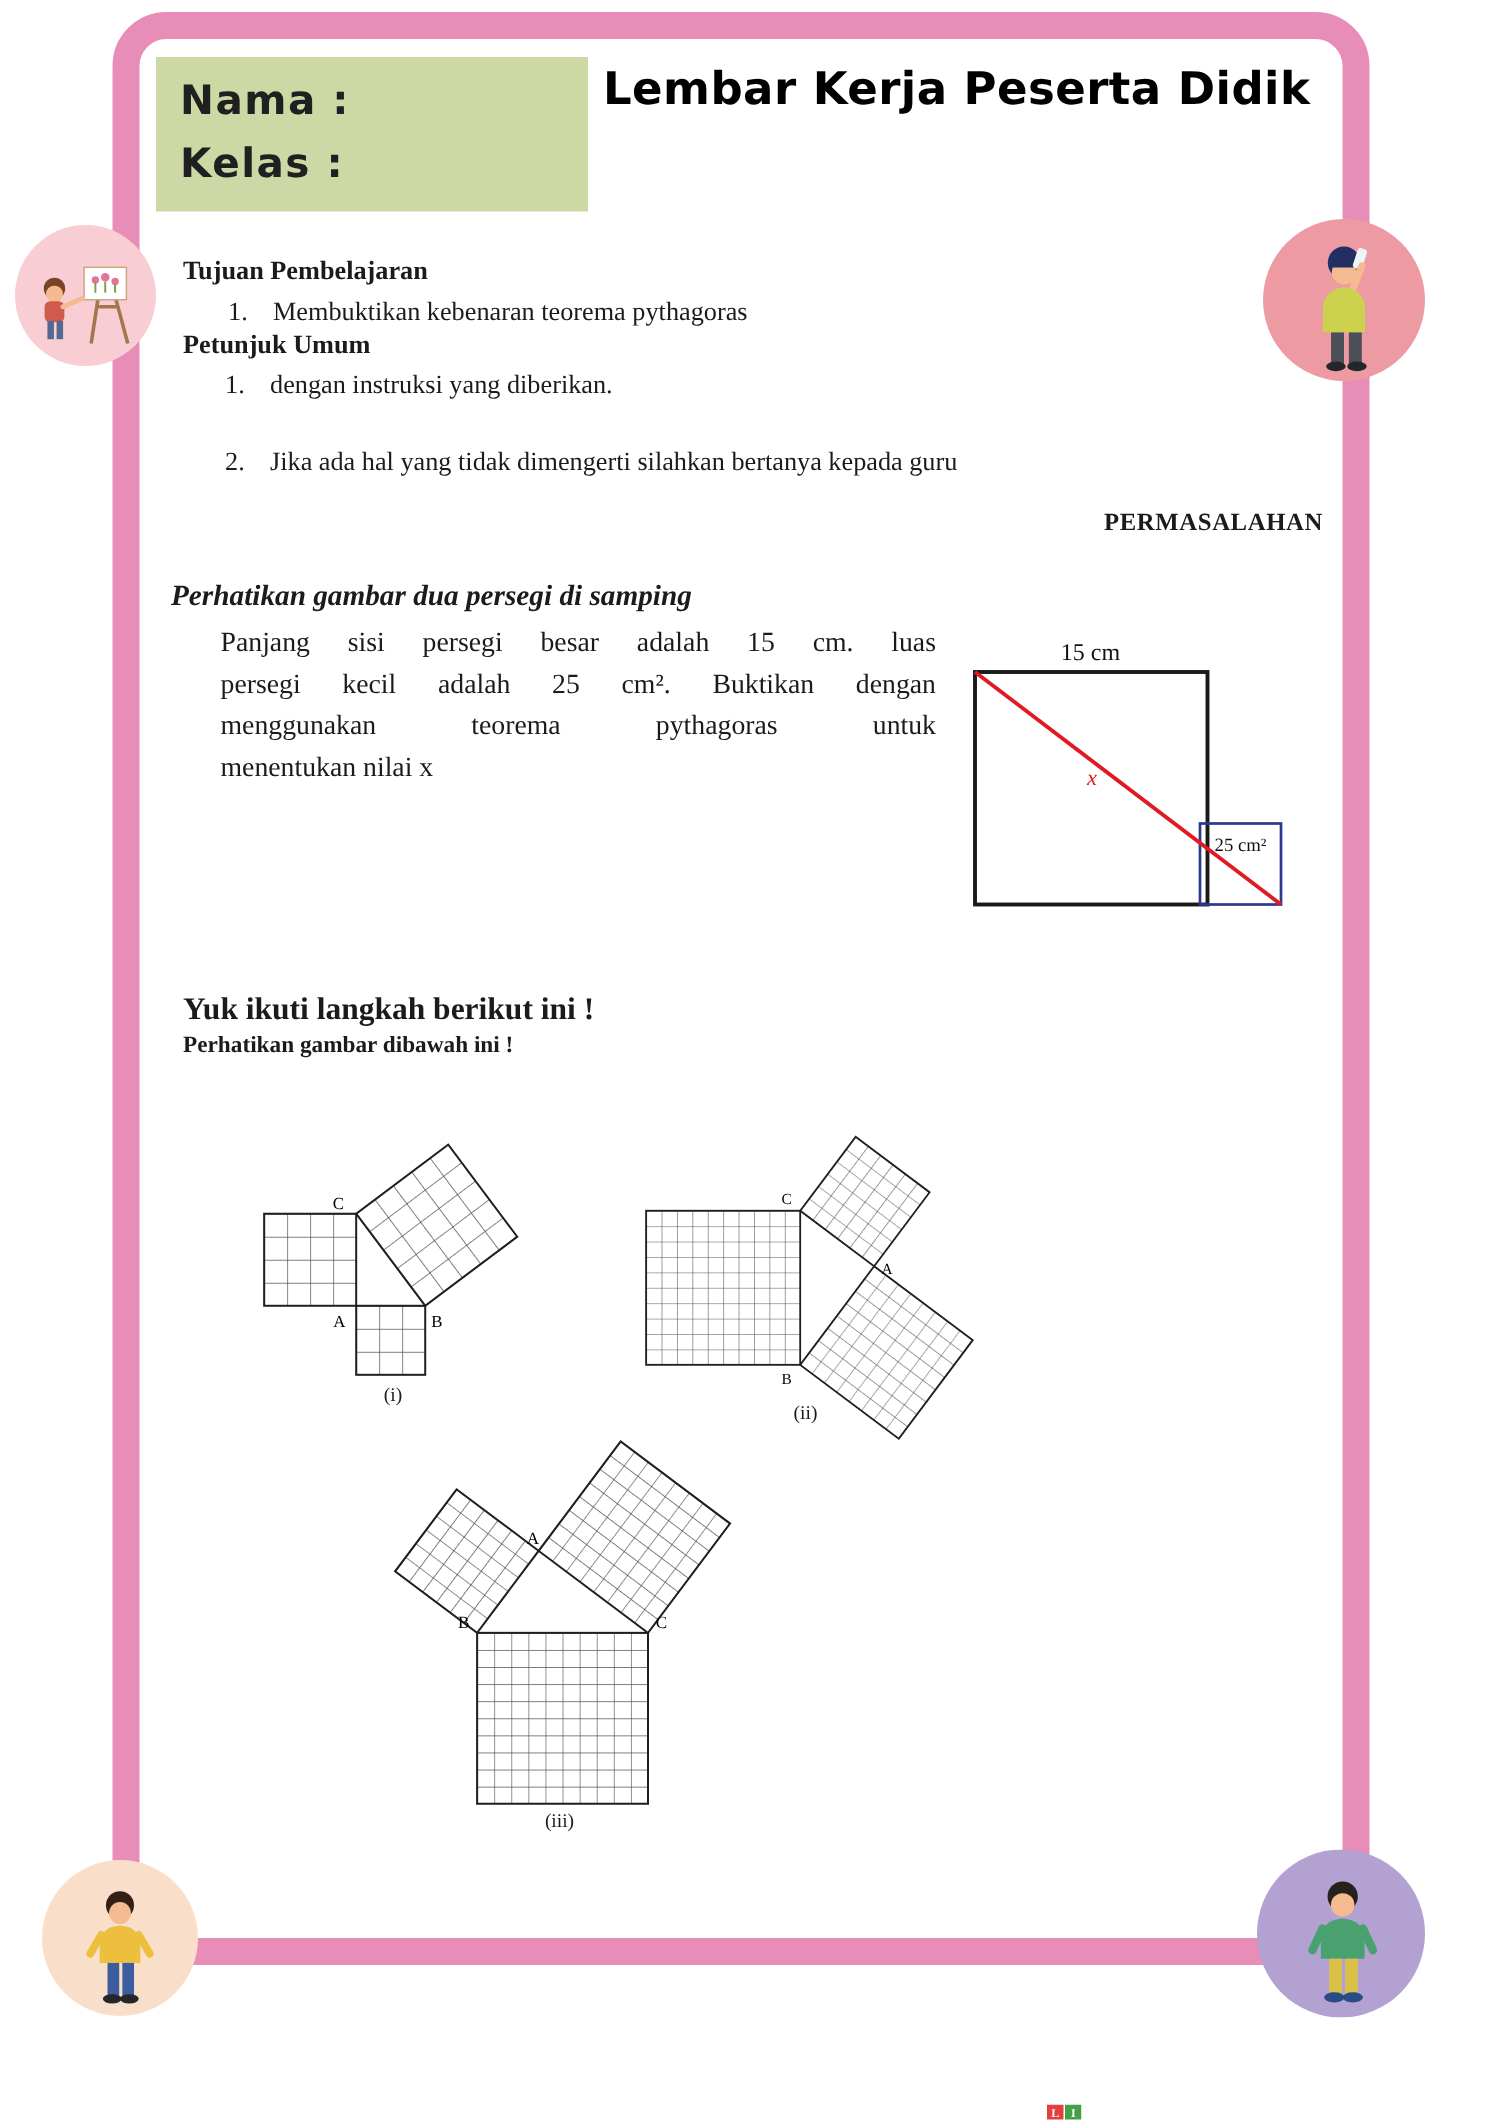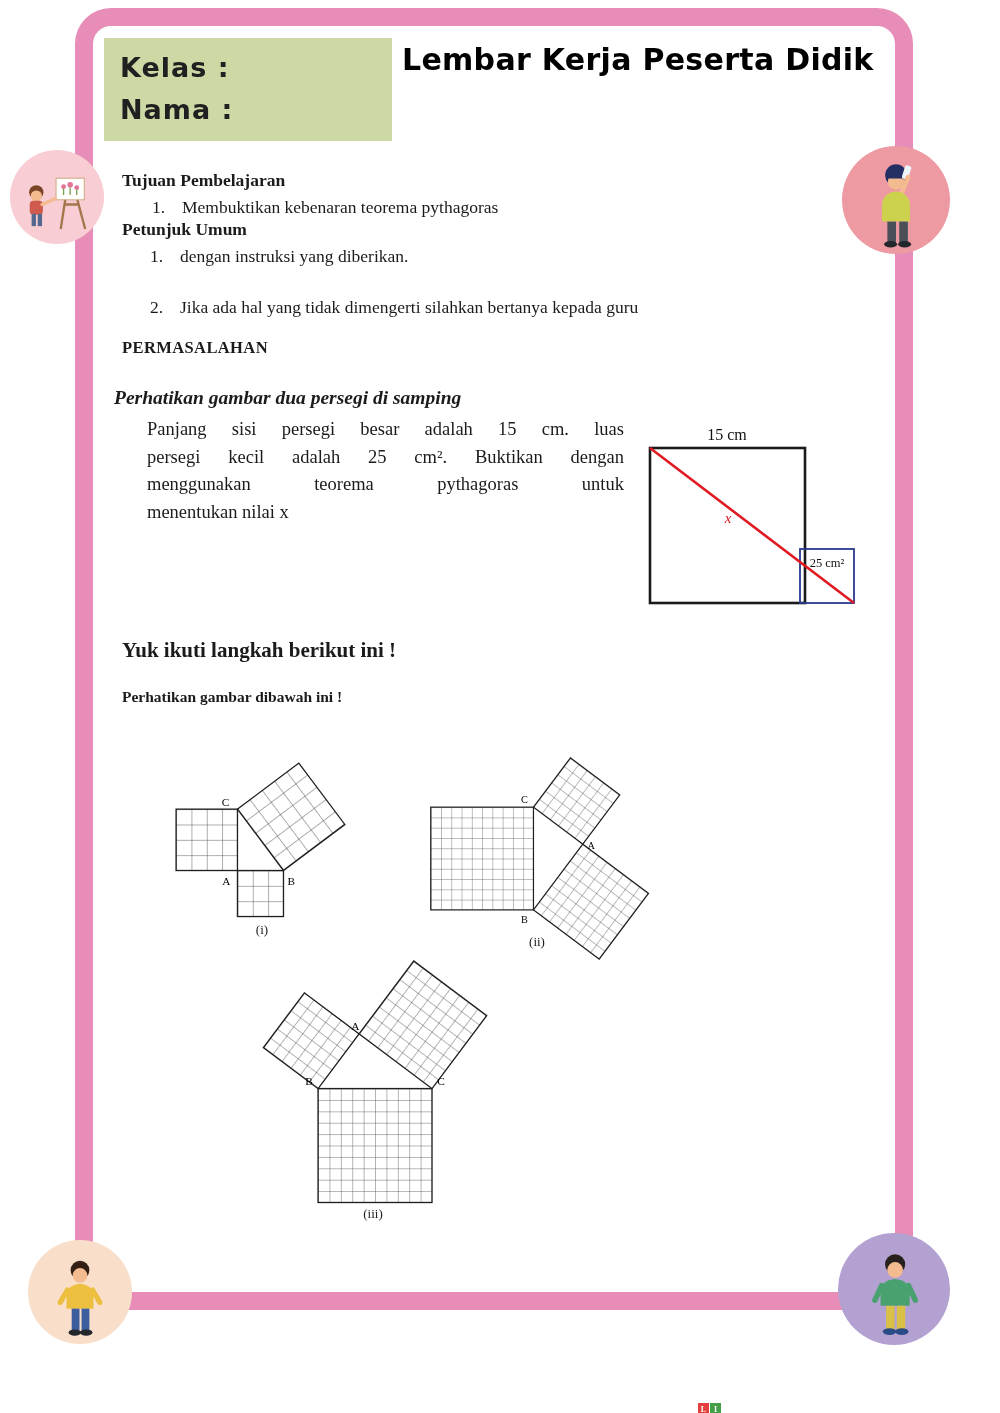--- a/index.html
+++ b/index.html
@@ -19,21 +19,21 @@
                  font-family: "DejaVu Sans", sans-serif; font-weight: 800; color: #000; }
   .title-l1 { font-size: 30px; line-height: 40px; letter-spacing: .3px; }
   .title-l2 { font-size: 31px; line-height: 44px; }
 
   .abs { position: absolute; }
   .sec-heading { font-size: 17.5px; font-weight: bold; }
   .li { display: flex; font-size: 17.5px; line-height: 25px; }
   .li .num { flex: none; width: 30px; }
   .just { text-align: justify; text-align-last: justify; }
 
-  .center-heading { font-weight: bold; font-size: 16.5px; letter-spacing: .4px; text-align: left; }
+  .center-heading { font-weight: bold; font-size: 16.5px; letter-spacing: .4px; text-align: right; }
   .sub-heading { font-weight: bold; font-size: 19.5px; }
   .para-line { font-size: 18.5px; line-height: 27.5px; margin-left: 25px; }
   .steps-heading { font-weight: bold; font-size: 21px; }
   .fig-instruction { font-weight: bold; font-size: 15.5px; }
   .fig-caption { font-size: 13px; text-align: center; }
 
   .deco { position: absolute; }
 
   .lw { position: absolute; left: 698px; top: 1378px; display: flex; align-items: center; gap: 5px; cursor: pointer; }
   .lw-text { font-family: "Liberation Sans", sans-serif; font-weight: bold; font-size: 28px;
@@ -42,22 +42,22 @@
   svg text { font-family: "Liberation Serif", serif; }
 </style>
 </head>
 <body>
 
 <div class="page">
 
   <div class="frame"></div>
 
   <div class="name-box">
+    <div class="name-line">Nama :</div>
     <div class="name-line">Kelas :</div>
-    <div class="name-line">Nama :</div>
   </div>
 
   <div class="title-block">
     <div class="title-l1">Lembar Kerja Peserta Didik</div>
   </div>
 
   <svg class="deco" style="left:10px; top:150px;" width="94" height="94" viewBox="0 0 100 100">
     <circle cx="50" cy="50" r="50" fill="#f8cdd3"></circle>
     <path d="M62 32 L54 84 M66 32 L80 84 M58 58 L74 58" stroke="#a4764c" stroke-width="2.5" fill="none"></path>
     <rect x="49" y="30" width="30" height="23" fill="#ffffff" stroke="#caa57a"></rect>
@@ -155,21 +155,21 @@
       </pattern>
     </defs>
     <text x="89" y="20" font-size="16" text-anchor="middle" fill="#111">15 cm</text>
     <rect x="12" y="28" width="155" height="155" fill="none" stroke="#1a1a1a" stroke-width="2.6"></rect>
     <rect x="162" y="129" width="54" height="54" fill="none" stroke="#2b3990" stroke-width="1.8"></rect>
     <line x1="12" y1="28" x2="216" y2="183" stroke="#e01a22" stroke-width="2.6"></line>
     <text x="90" y="103" font-size="15" font-style="italic" fill="#e01a22" text-anchor="middle">x</text>
     <text x="189" y="147" font-size="12.5" text-anchor="middle" fill="#111">25 cm²</text>
   </svg>
 
-  <div class="abs steps-heading" style="left:122px; top:638px;text-align:right;">Yuk ikuti langkah berikut ini !</div>
+  <div class="abs steps-heading" style="left:122px; top:660px;text-align:right;">Yuk ikuti langkah berikut ini !</div>
 
   <div class="abs fig-instruction" style="left:122px; top:688px;">Perhatikan gambar dibawah ini !</div>
 
   <svg class="abs" style="left:172px; top:757px;" width="180" viewBox="-4 -6 176 162">
     <rect x="0" y="45" width="60" height="60" fill="url(#g15)" stroke="#1f1f1f" stroke-width="1.3"></rect>
     <rect x="60" y="105" width="45" height="45" fill="url(#g15)" stroke="#1f1f1f" stroke-width="1.3"></rect>
     <g transform="translate(105,105) rotate(-126.8699)">
       <rect x="0" y="0" width="75" height="75" fill="url(#g15)" stroke="#1f1f1f" stroke-width="1.3"></rect>
     </g>
     <text x="52" y="42" font-size="11" text-anchor="end">C</text>

